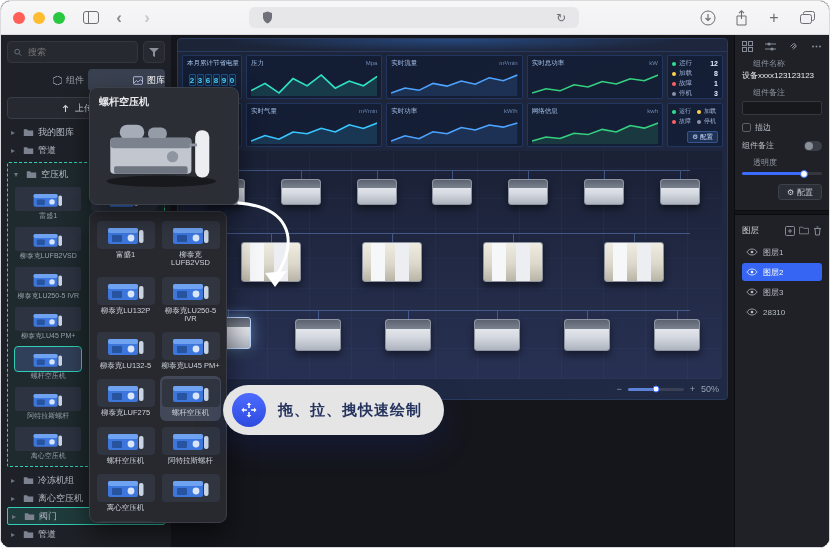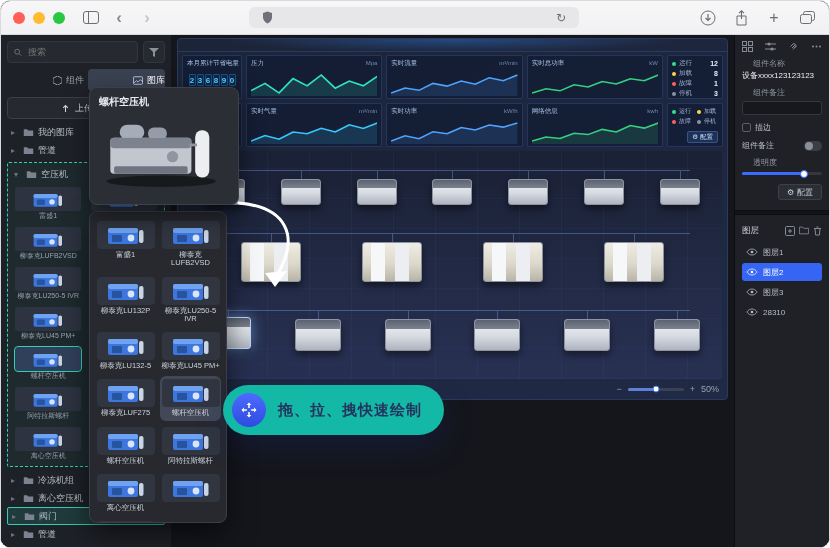--- a/index.html
+++ b/index.html
@@ -115,21 +115,21 @@
   .preview-card{position:absolute;left:88px;top:52px;width:150px;height:118px;background:#2b2e35;border:1px solid #3c4049;border-radius:8px;box-shadow:0 10px 24px rgba(0,0,0,.5);z-index:45;padding:7px 9px;}
   .pv-title{color:#e8eaee;font-size:10px;font-weight:700;}
   .pv-img{margin-top:4px;}
   .palette{position:absolute;left:88px;top:176px;width:138px;height:312px;background:#27292f;border:1px solid #3b3e46;border-radius:8px;box-shadow:0 12px 28px rgba(0,0,0,.55);z-index:40;padding:6px 5px;overflow:hidden;}
   #palette-grid{display:grid;grid-template-columns:1fr 1fr;gap:3px 4px;}
   .pitem{display:flex;flex-direction:column;align-items:center;gap:2px;padding:3px 1px;border-radius:6px;}
   .pitem .ptile{width:58px;height:28px;background:#313540;border-radius:4px;display:flex;align-items:center;justify-content:center;}
   .pitem.sel{background:#424857;}
   .plabel{font-size:7.5px;color:#ccd1d9;text-align:center;line-height:1.1;}
   .drop-arrow{position:absolute;left:226px;top:156px;z-index:46;}
-  .tooltip-pill{position:absolute;left:222px;top:350px;z-index:60;background:#14b8a6;border-radius:30px;
+  .tooltip-pill{position:absolute;left:222px;top:350px;z-index:60;background:#e5e5e5;border-radius:30px;
     box-shadow:0 12px 30px rgba(20,40,120,.28);display:flex;align-items:center;gap:12px;padding:8px 22px 8px 9px;}
   .tp-circle{width:34px;height:34px;border-radius:50%;background:linear-gradient(180deg,#4e6bff,#2e4bdf);display:flex;align-items:center;justify-content:center;}
   .tp-text{color:#25345f;font-size:15px;font-weight:700;letter-spacing:1px;white-space:nowrap;}
 </style>
 </head>
 <body>
 
 <div class="window">
 
   <div class="toolbar">

